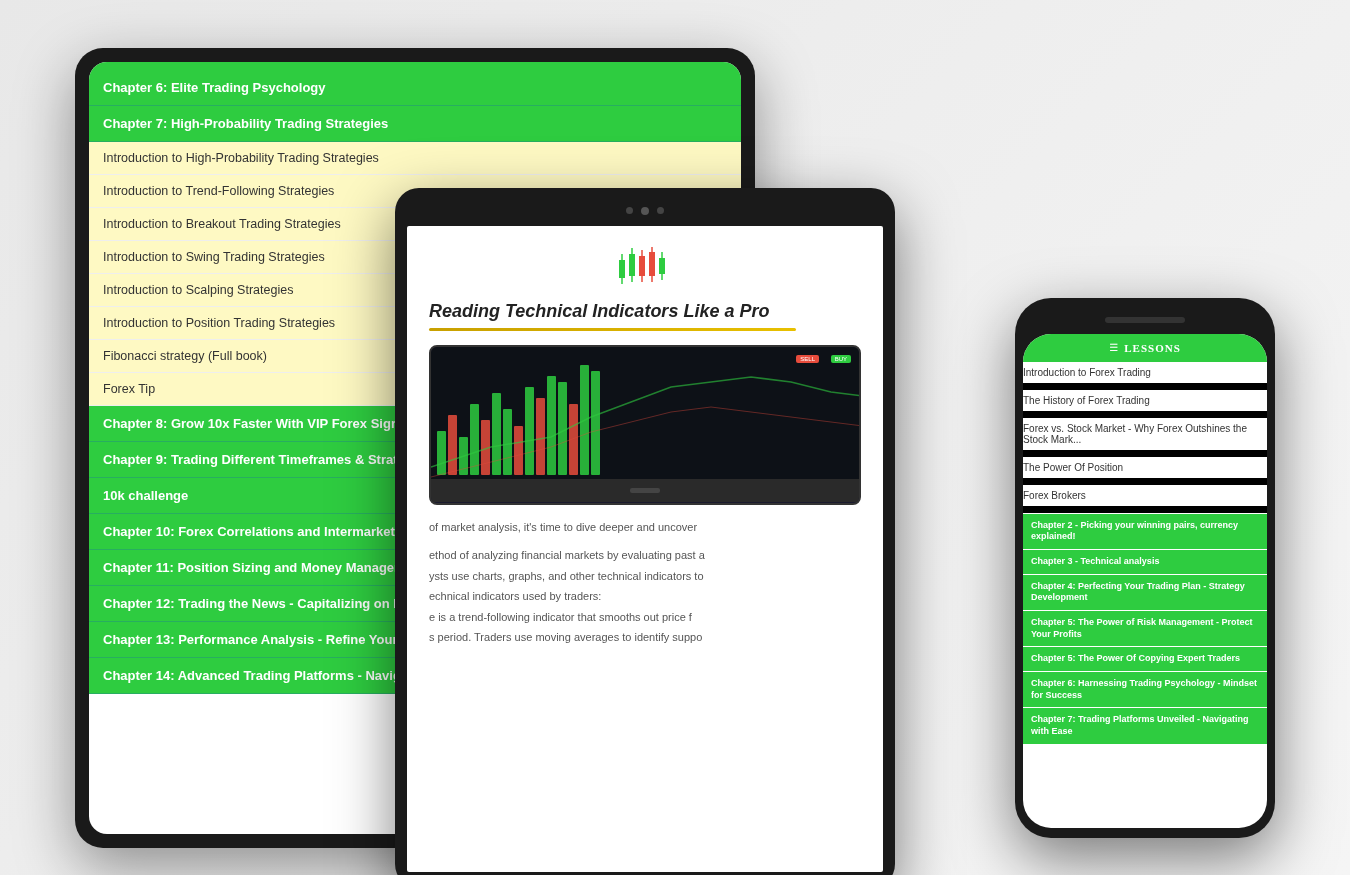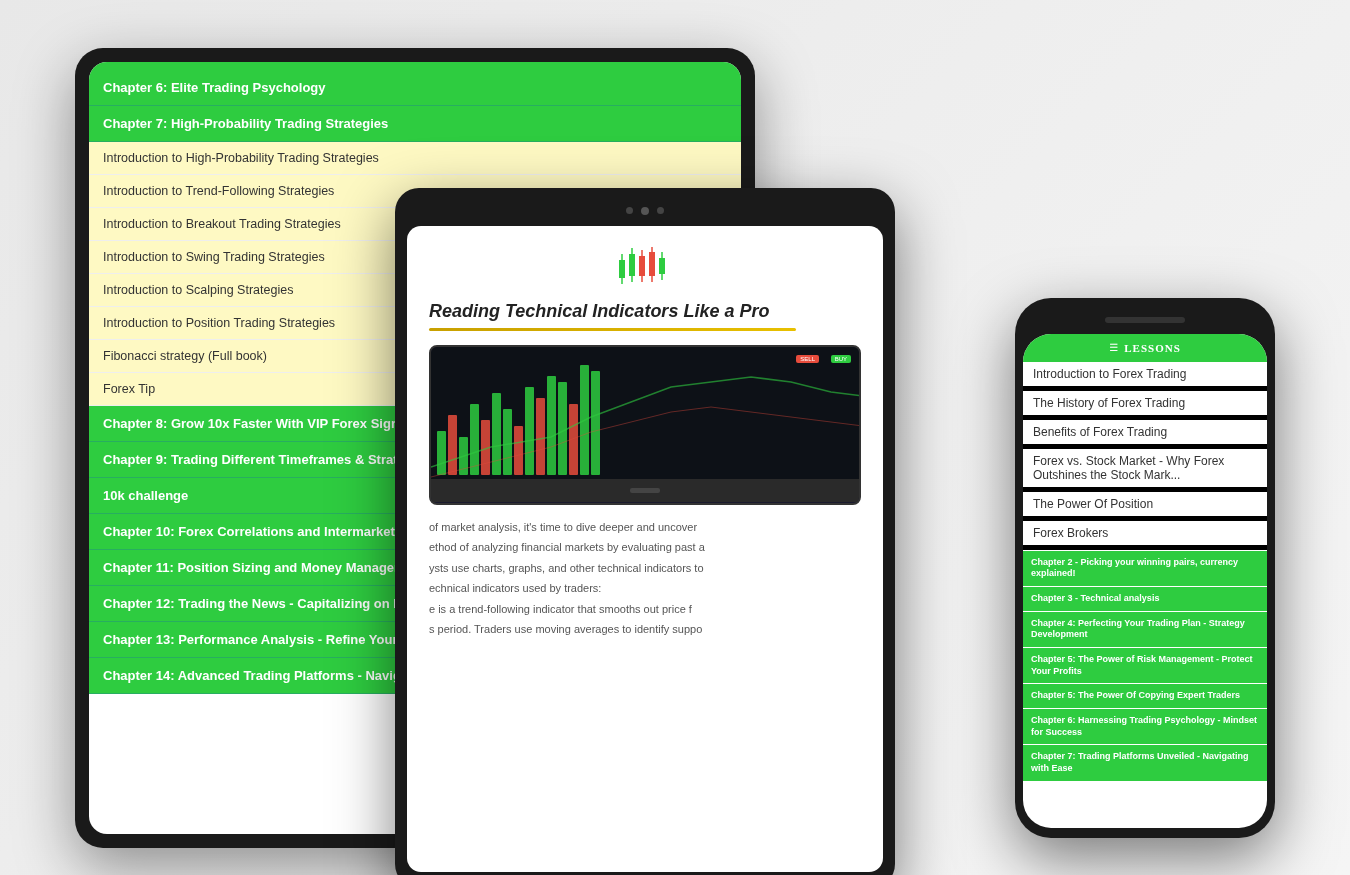--- a/index.html
+++ b/index.html
@@ -98,21 +98,21 @@
       width: 7px;
       height: 7px;
       border-radius: 50%;
       background: #444;
     }
     .bezel-dot.camera { background: #555; width: 8px; height: 8px; }
     .tablet-middle-screen {
       width: 100%;
       height: calc(100% - 30px);
       background: #fff;
-      border-radius: 14px;
+      border-radius: 2px;
       overflow: hidden;
       display: flex;
       flex-direction: column;
     }
 
     .content-area {
       flex: 1;
       padding: 20px 22px;
       overflow: hidden;
       display: flex;
@@ -275,24 +275,24 @@
       background: #2ecc40;
       color: #fff;
       font-weight: bold;
       font-size: 9px;
       padding: 6px 8px;
       margin-top: 1px;
       line-height: 1.3;
     }
 
     .phone-lesson-item {
-      padding: 5px 10px;
-      font-size: 12px;
+      padding: 5px 0;
+      font-size: 10px;
       color: #333;
-      border-bottom: 5px solid #000000;
+      border-bottom: 7px solid #000000;
     }
   </style>
 </head>
 <body>
 
 <div class="scene">
 
   <div class="tablet-large">
     <div class="tablet-large-screen">
       <div class="tablet-top-bar"></div>
@@ -380,21 +380,21 @@
               <polyline points="0,120 60,100 120,90 160,70 200,55 240,40 280,35 320,30 360,35 400,45 440,50 460,55" fill="none" stroke="#2ecc40" stroke-width="1.5" opacity="0.6"></polyline>
               <polyline points="0,130 60,115 120,100 160,85 200,75 240,65 280,60 320,65 360,70 400,75 440,80 460,85" fill="none" stroke="#e74c3c" stroke-width="1" opacity="0.4"></polyline>
             </svg>
           </div>
           <div class="laptop-base">
             <div class="laptop-brand"></div>
           </div>
         </div>
 
         <div class="content-text" id="content-paragraphs">
-        <p style="margin-bottom: 4px;">of market analysis, it's time to dive deeper and uncover</p>
+        <p style="margin-bottom: 12px;">of market analysis, it's time to dive deeper and uncover</p>
             <p style="margin-bottom: 4px;">ethod of analyzing financial markets by evaluating past a</p>
             <p style="margin-bottom: 4px;">ysts use charts, graphs, and other technical indicators to</p>
             <p style="margin-bottom: 4px;">echnical indicators used by traders:</p>
             <p style="margin-bottom: 4px;">e is a trend-following indicator that smooths out price f</p>
             <p style="margin-bottom: 0;">s period. Traders use moving averages to identify suppo</p>
           </div>
       </div>
     </div>
   </div>
 
@@ -403,21 +403,20 @@
       <div class="phone-notch-bar"></div>
     </div>
     <div class="phone-screen">
       <div class="phone-header">
         <span class="phone-menu-icon">☰</span>
         <span class="phone-header-title">LESSONS</span>
       </div>
       <div class="phone-chapter-list" id="phone-chapter-list">
           <div class="phone-lesson-item">Introduction to Forex Trading</div>
           <div class="phone-lesson-item">The History of Forex Trading</div>
-          <div class="phone-lesson-item">Benefits of Forex Trading</div>
           <div class="phone-lesson-item">Forex vs. Stock Market - Why Forex Outshines the Stock Mark...</div>
           <div class="phone-lesson-item">The Power Of Position</div>
           <div class="phone-lesson-item">Forex Brokers</div>
           <div class="phone-chapter-header">Chapter 2 - Picking your winning pairs, currency explained!</div>
           <div class="phone-chapter-header">Chapter 3 - Technical analysis</div>
           <div class="phone-chapter-header">Chapter 4: Perfecting Your Trading Plan - Strategy Development</div>
           <div class="phone-chapter-header">Chapter 5: The Power of Risk Management - Protect Your Profits</div>
           <div class="phone-chapter-header">Chapter 5: The Power Of Copying Expert Traders</div>
           <div class="phone-chapter-header">Chapter 6: Harnessing Trading Psychology - Mindset for Success</div>
           <div class="phone-chapter-header">Chapter 7: Trading Platforms Unveiled - Navigating with Ease</div>

